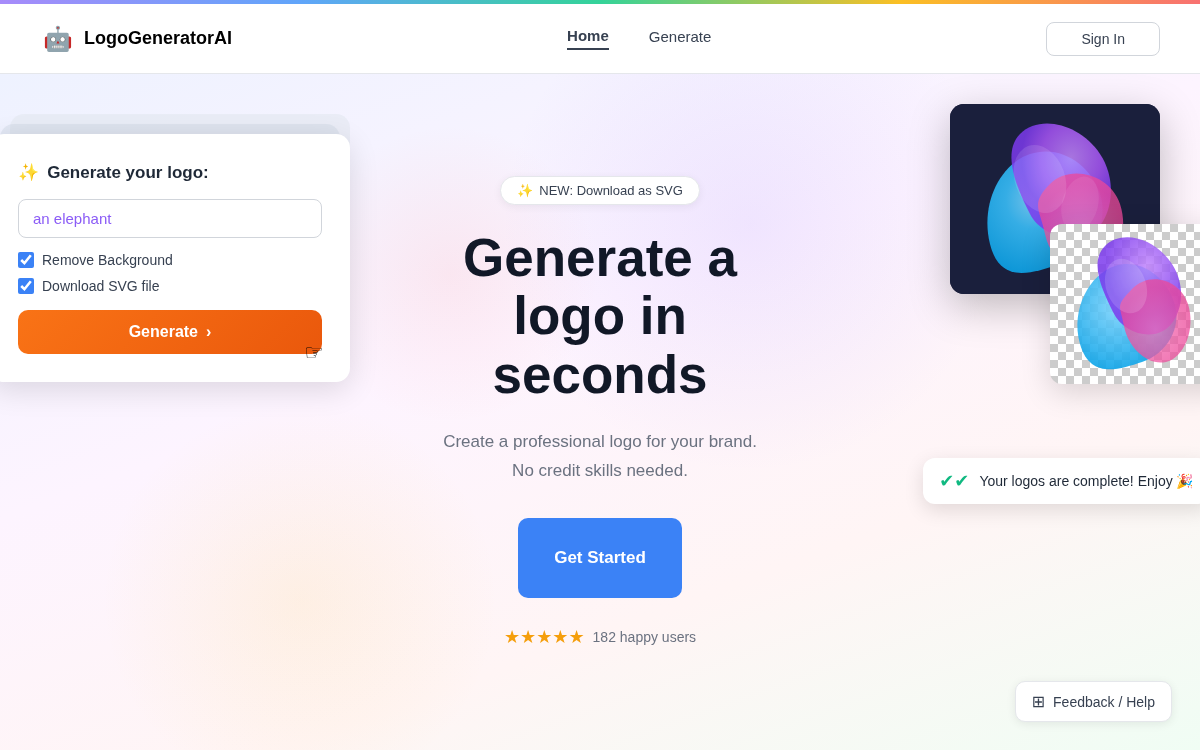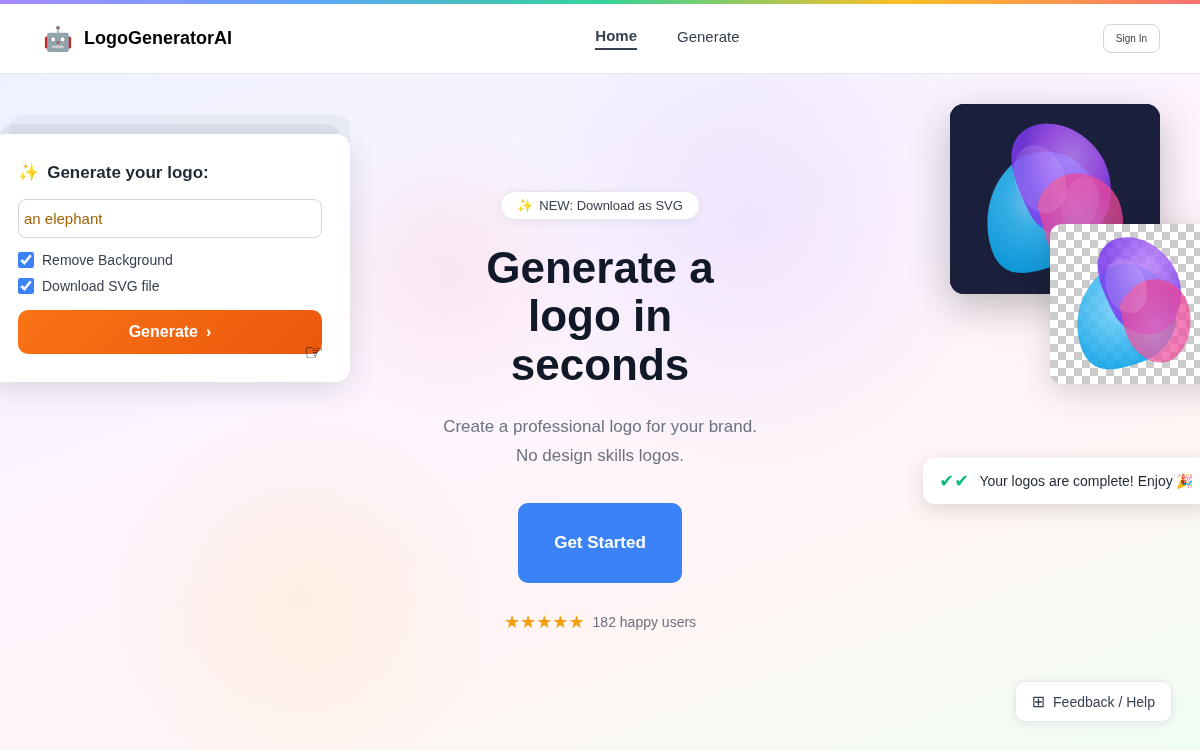--- a/index.html
+++ b/index.html
@@ -61,25 +61,25 @@
       color: #374151;
       text-decoration: none;
       cursor: pointer;
       padding-bottom: 4px;
     }
     .nav-link.active {
       border-bottom: 2px solid #374151;
       font-weight: 700;
     }
     .sign-in-btn {
-      padding: 8px 12px;
+      padding: 8px 34px;
       border: 1px solid #d1d5db;
       border-radius: 8px;
       background: white;
-      font-size: 10px;
+      font-size: 14px;
       cursor: pointer;
       color: #374151;
     }
 
     
     .main {
       position: absolute;
       top: 74px; left: 0; right: 0; bottom: 0;
       background: linear-gradient(160deg, #eef2ff 0%, #fdf4ff 40%, #fff5f5 70%, #f0fdf4 100%);
       display: flex;
@@ -127,25 +127,25 @@
       font-size: 17px;
       font-weight: 600;
       color: #1f2937;
       margin-bottom: 16px;
       display: flex;
       align-items: center;
       gap: 8px;
     }
     .card-input {
       width: 100%;
-      padding: 10px 5px;
+      padding: 10px 14px;
       border: 1px solid #d1d5db;
       border-radius: 8px;
       font-size: 15px;
-      color: #a16207;
+      color: #8b5cf6;
       margin-bottom: 14px;
       outline: none;
     }
     .checkbox-row {
       display: flex;
       align-items: flex-start;
       gap: 8px;
       margin-bottom: 10px;
     }
     .checkbox-row input[type="checkbox"] {
@@ -197,21 +197,21 @@
       padding: 6px 16px;
       background: white;
       border: 1px solid #e5e7eb;
       border-radius: 20px;
       font-size: 13px;
       color: #374151;
       margin-bottom: 24px;
       box-shadow: 0 2px 8px rgba(0,0,0,0.06);
     }
     .hero-title {
-      font-size: 44px;
+      font-size: 53px;
       font-weight: 800;
       color: #111827;
       line-height: 1.1;
       margin-bottom: 24px;
     }
     .hero-subtitle {
       font-size: 17px;
       color: #6b7280;
       line-height: 1.7;
       margin-bottom: 32px;
@@ -418,21 +418,21 @@
   <div class="center-content">
     <div class="new-badge">
       <span>✨</span>
       <span>NEW: Download as SVG</span>
     </div>
     <h1 class="hero-title">
       Generate a<br>logo in<br>seconds
     </h1>
     <p class="hero-subtitle">
       <span>Create a professional logo for your brand.</span><br>
-      <span>No design skills logos.</span><br>
+      <span>No credit skills needed.</span><br>
     </p>
     <button class="get-started-btn">Get Started</button>
     <div class="rating-row">
       <div class="stars">★★★★★</div>
       <span class="rating-text">182 happy users</span>
     </div>
   </div>
 
   <div class="right-previews">
 

